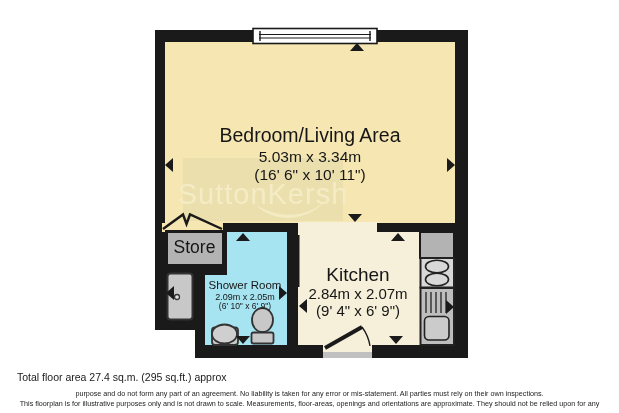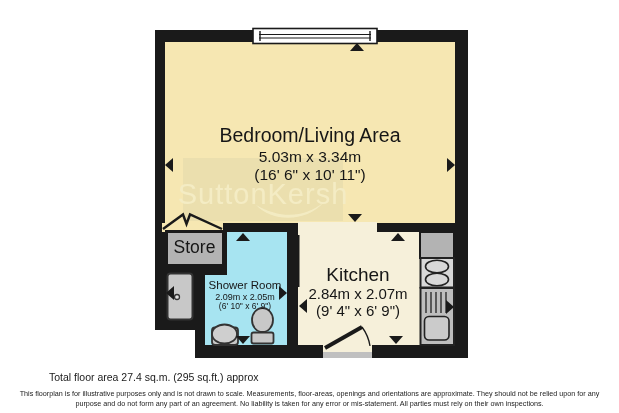--- a/index.html
+++ b/index.html
@@ -12,21 +12,21 @@
   .room-dim{font-size:15.5px;}
   .store-lbl{font-size:17.5px;}
   .shower-title{font-size:11.5px;}
   .shower-dim{font-size:9px;}
   .shower-dim2{font-size:8.5px;}
   .kitchen-title{font-size:19px;}
   .kitchen-dim{font-size:15px;}
   .wm-text{font-size:29px;letter-spacing:1px;}
   .anchor-mid{text-anchor:middle;}
   .footer-total{
-    position:absolute;left:17px;top:371px;font-size:10.5px;color:#1a1a1a;white-space:nowrap;margin-left:32px;
+    position:absolute;left:17px;top:371px;font-size:10.5px;color:#1a1a1a;white-space:nowrap;
   }
   .footer-disclaimer{
     position:absolute;left:0;top:389px;width:619px;text-align:center;
     font-size:7.2px;line-height:9.6px;color:#222;white-space:nowrap;
   }
 </style>
 </head>
 <body>
 
 <div class="stage">
@@ -126,17 +126,17 @@
     <text x="245" y="309" class="shower-dim2 anchor-mid">(6' 10" x 6' 9")</text>
 
     <text x="358" y="281" class="kitchen-title anchor-mid">Kitchen</text>
     <text x="358" y="299" class="kitchen-dim anchor-mid">2.84m x 2.07m</text>
     <text x="358" y="316" class="kitchen-dim anchor-mid">(9' 4" x 6' 9")</text>
   </svg>
 
   
   <div class="footer-total">Total floor area 27.4 sq.m. (295 sq.ft.) approx</div>
   <div class="footer-disclaimer">
+    <div>purpose and do not form any part of an agreement. No liability is taken for any error or mis-statement. All parties must rely on their own inspections.</div>
     <div>This floorplan is for illustrative purposes only and is not drawn to scale. Measurements, floor-areas, openings and orientations are approximate. They should not be relied upon for any</div>
-    <div>purpose and do not form any part of an agreement. No liability is taken for any error or mis-statement. All parties must rely on their own inspections.</div>
   </div>
 
 </div>
 
 </body></html>

